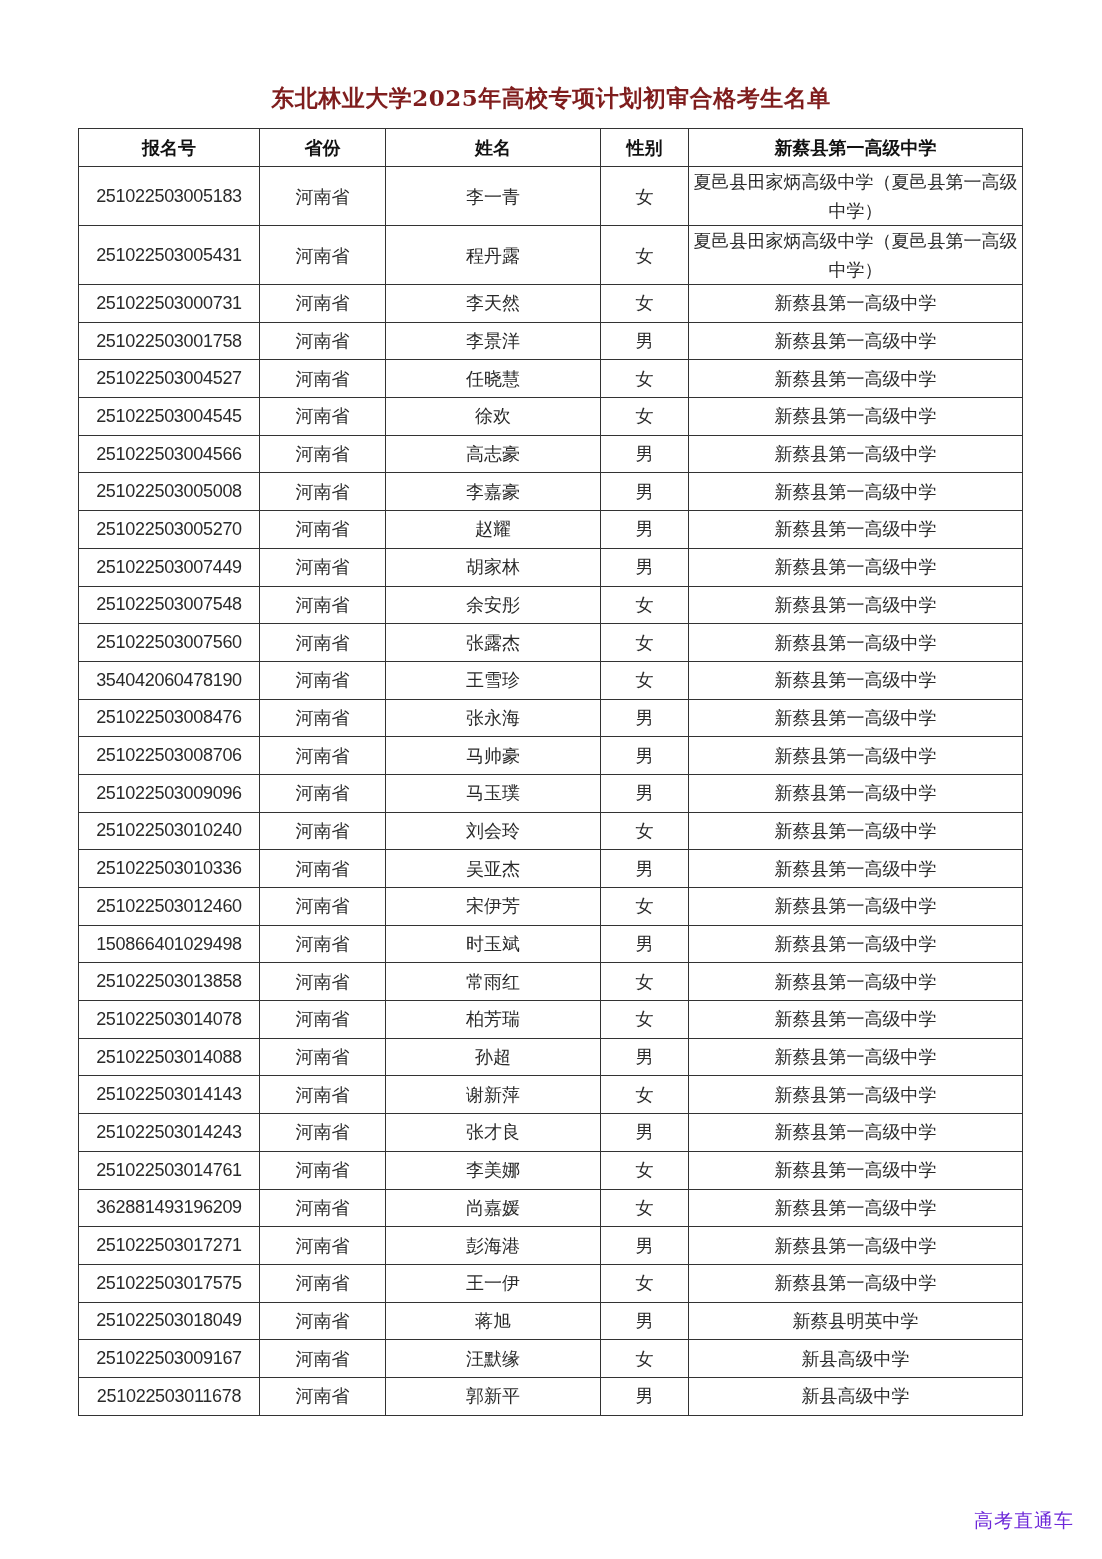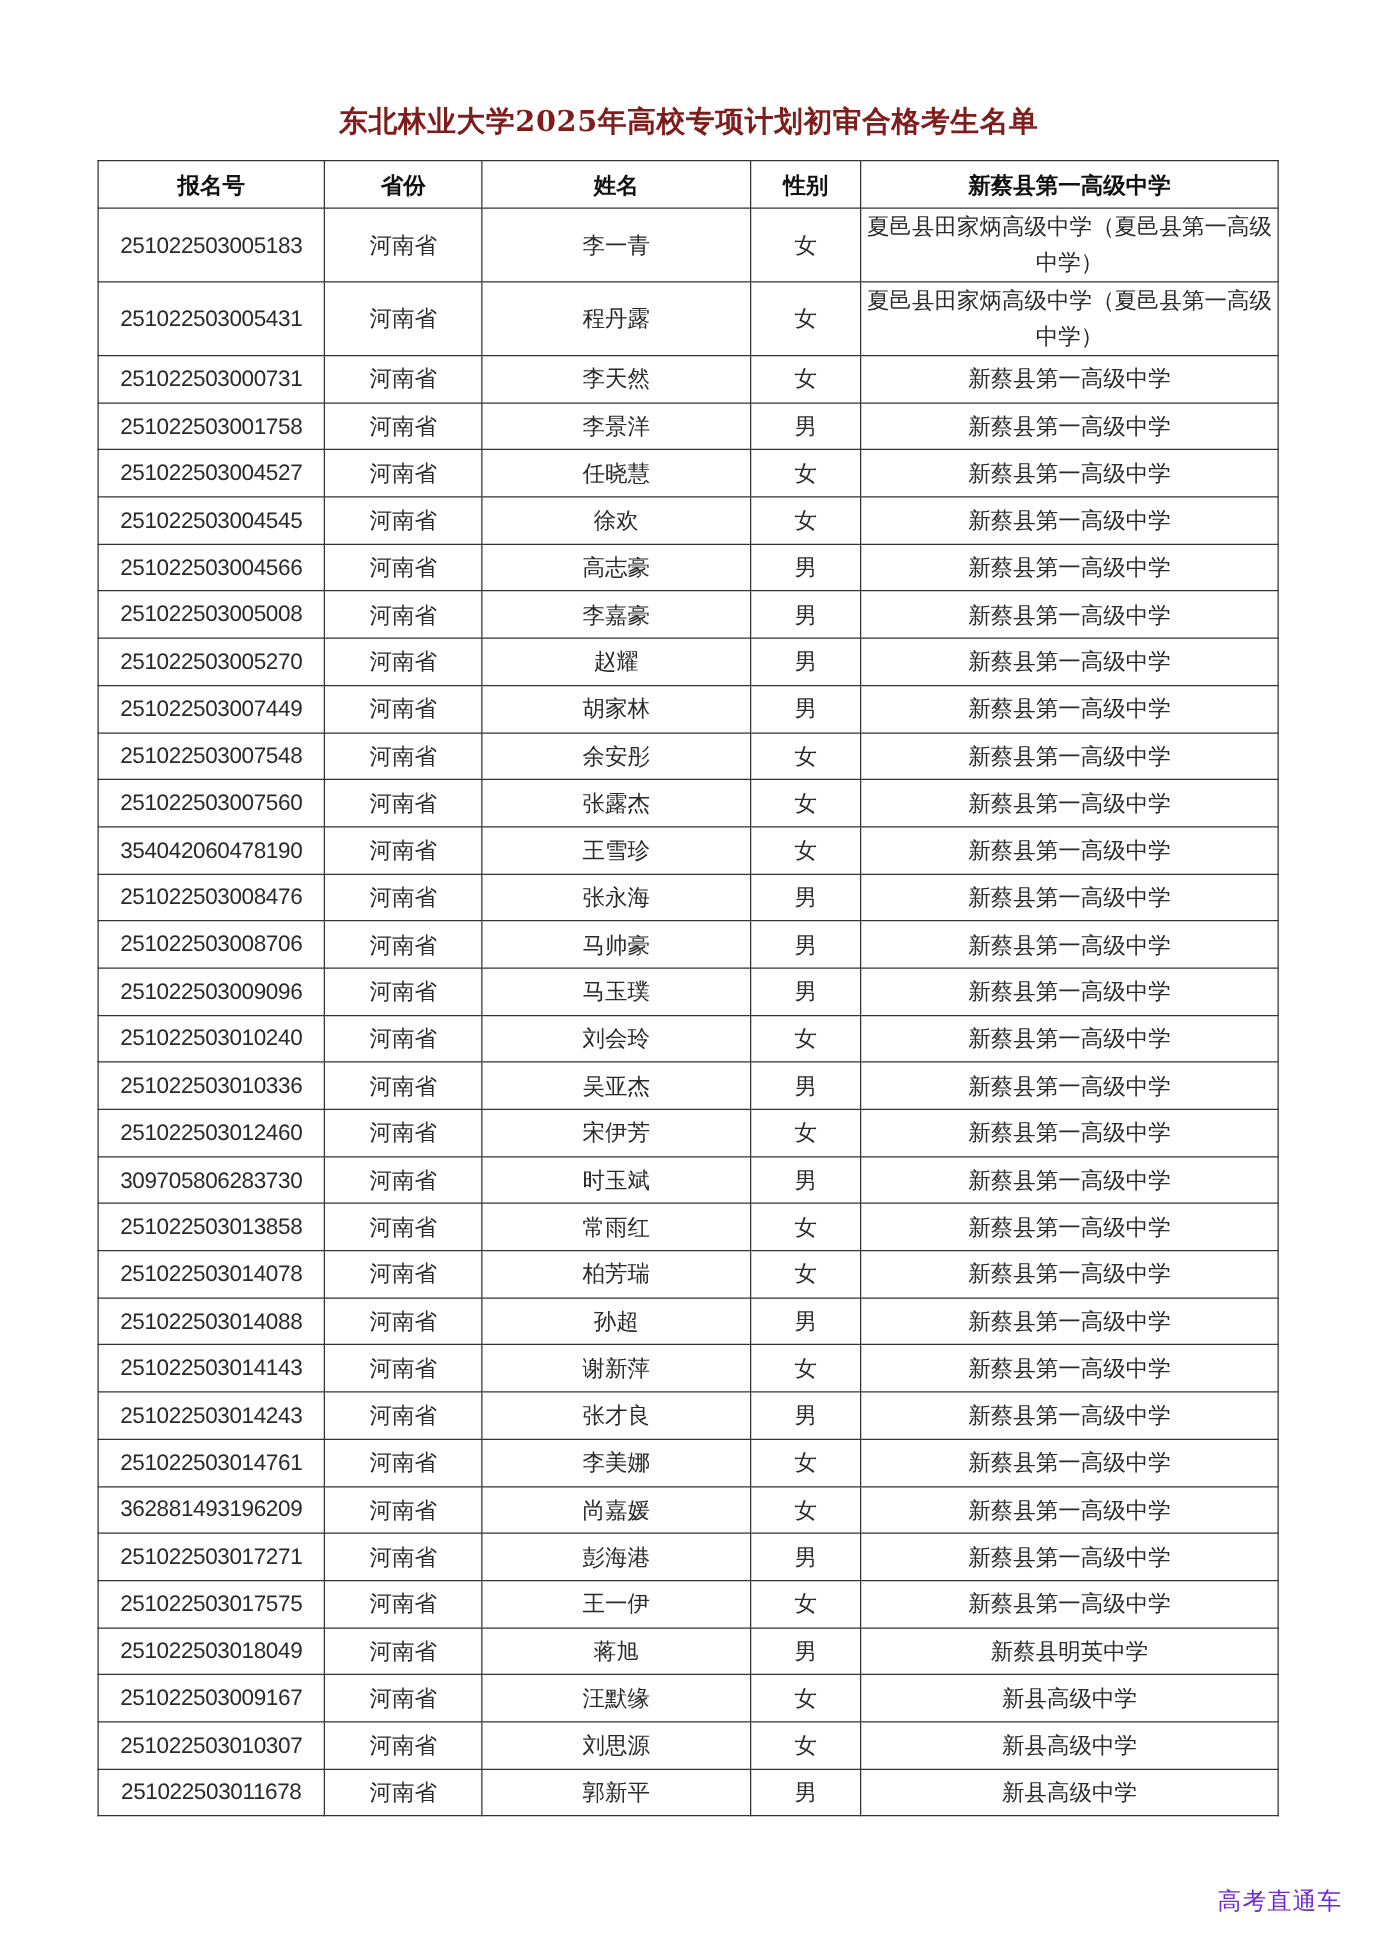--- a/index.html
+++ b/index.html
@@ -226,21 +226,21 @@
         <td class="col-school">新蔡县第一高级中学</td>
       </tr>
       <tr>
         <td class="col-id">251022503012460</td>
         <td class="col-province">河南省</td>
         <td class="col-name">宋伊芳</td>
         <td class="col-gender">女</td>
         <td class="col-school">新蔡县第一高级中学</td>
       </tr>
       <tr>
-        <td class="col-id">309705806283730</td>
+        <td class="col-id">150866401029498</td>
         <td class="col-province">河南省</td>
         <td class="col-name">时玉斌</td>
         <td class="col-gender">男</td>
         <td class="col-school">新蔡县第一高级中学</td>
       </tr>
       <tr>
         <td class="col-id">251022503013858</td>
         <td class="col-province">河南省</td>
         <td class="col-name">常雨红</td>
         <td class="col-gender">女</td>
@@ -306,27 +306,20 @@
         <td class="col-id">251022503018049</td>
         <td class="col-province">河南省</td>
         <td class="col-name">蒋旭</td>
         <td class="col-gender">男</td>
         <td class="col-school">新蔡县明英中学</td>
       </tr>
       <tr>
         <td class="col-id">251022503009167</td>
         <td class="col-province">河南省</td>
         <td class="col-name">汪默缘</td>
-        <td class="col-gender">女</td>
-        <td class="col-school">新县高级中学</td>
-      </tr>
-      <tr>
-        <td class="col-id">251022503010307</td>
-        <td class="col-province">河南省</td>
-        <td class="col-name">刘思源</td>
         <td class="col-gender">女</td>
         <td class="col-school">新县高级中学</td>
       </tr>
       <tr>
         <td class="col-id">251022503011678</td>
         <td class="col-province">河南省</td>
         <td class="col-name">郭新平</td>
         <td class="col-gender">男</td>
         <td class="col-school">新县高级中学</td>
       </tr>

